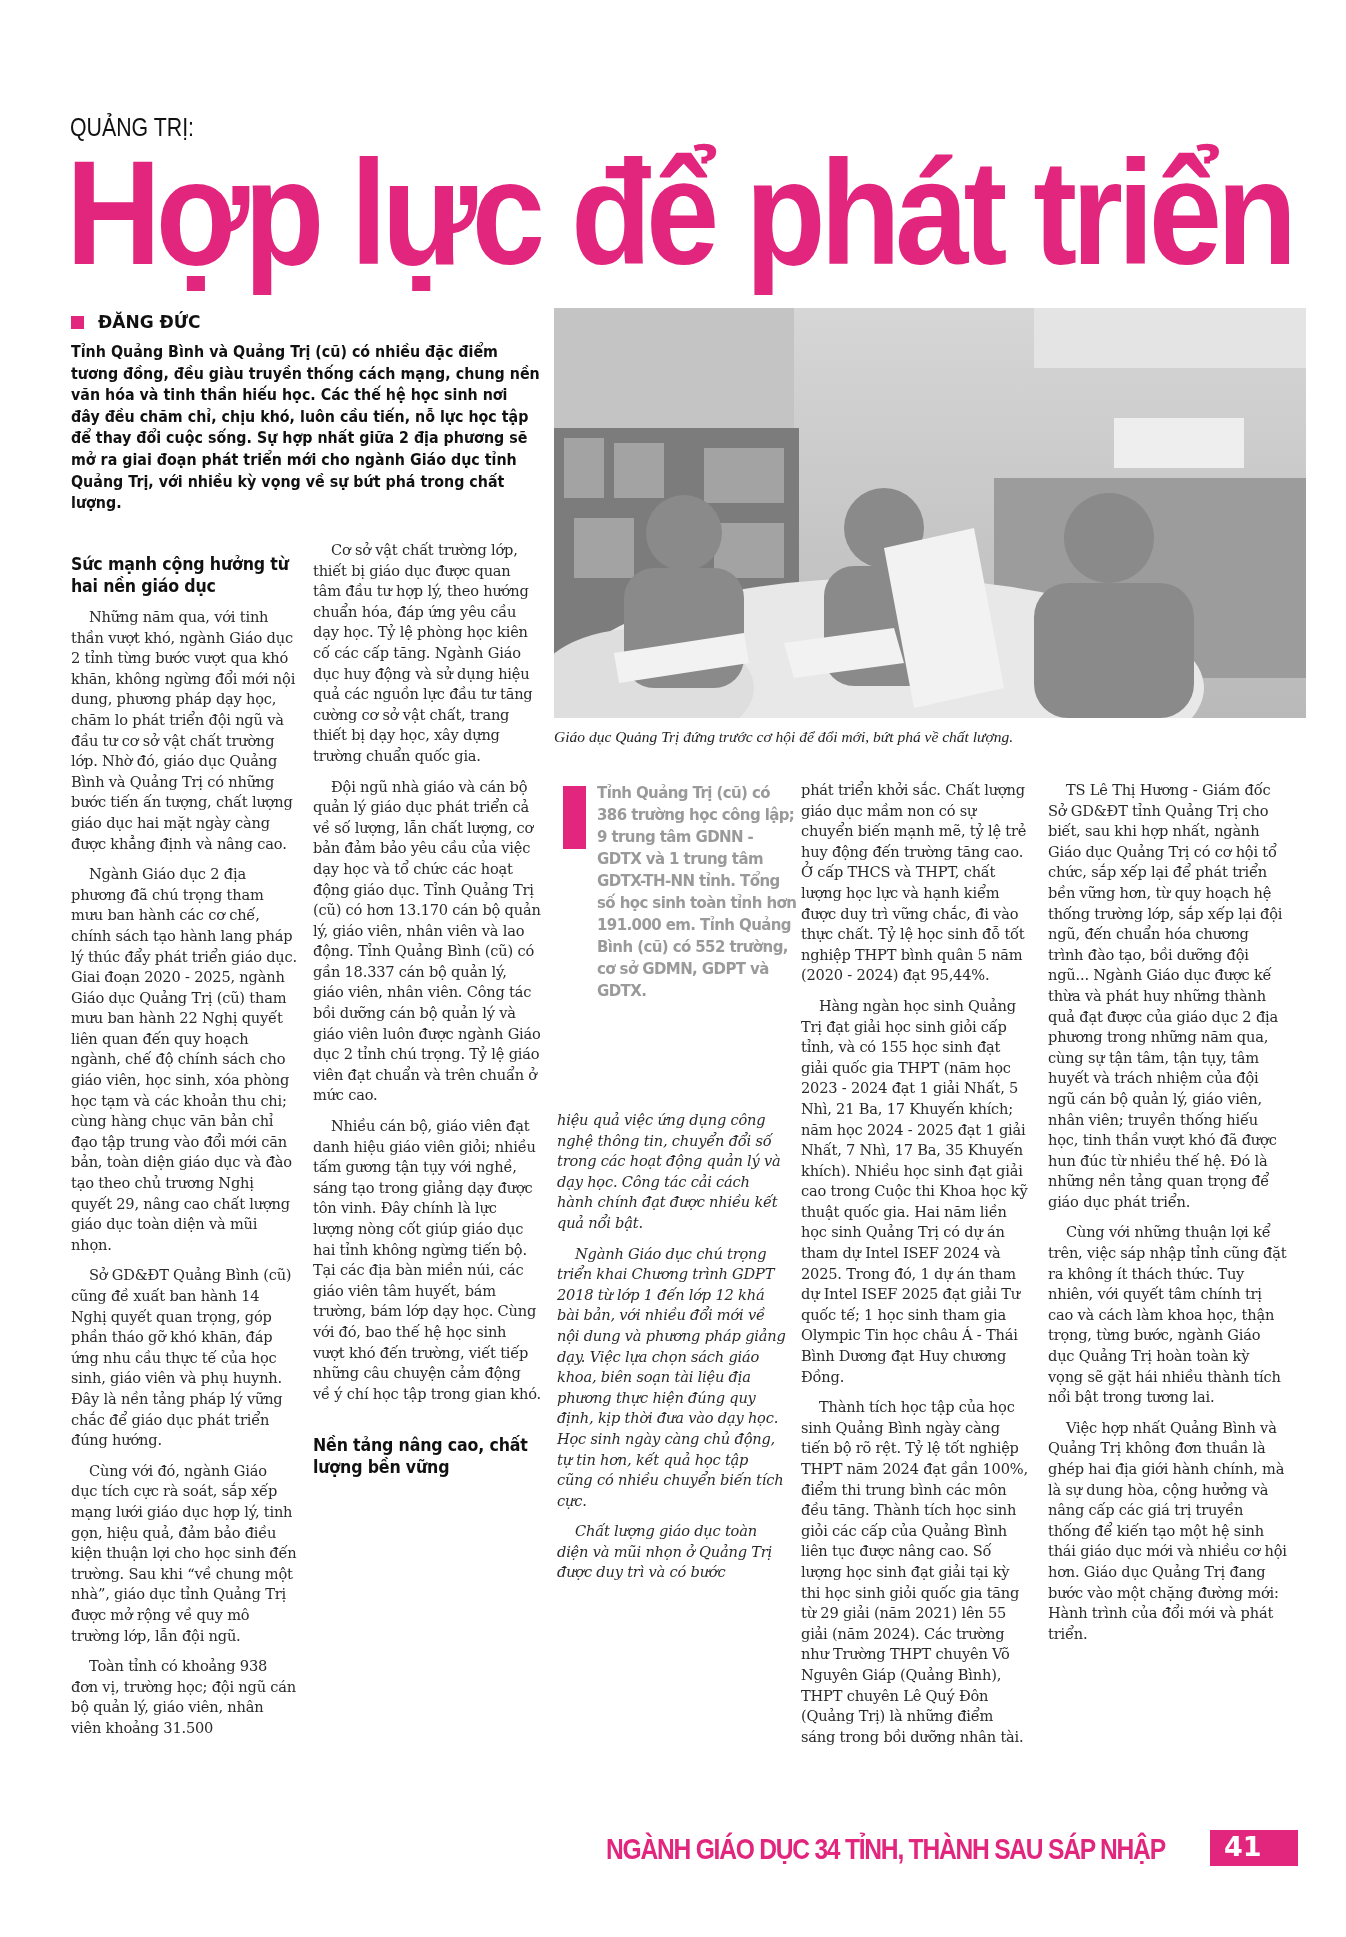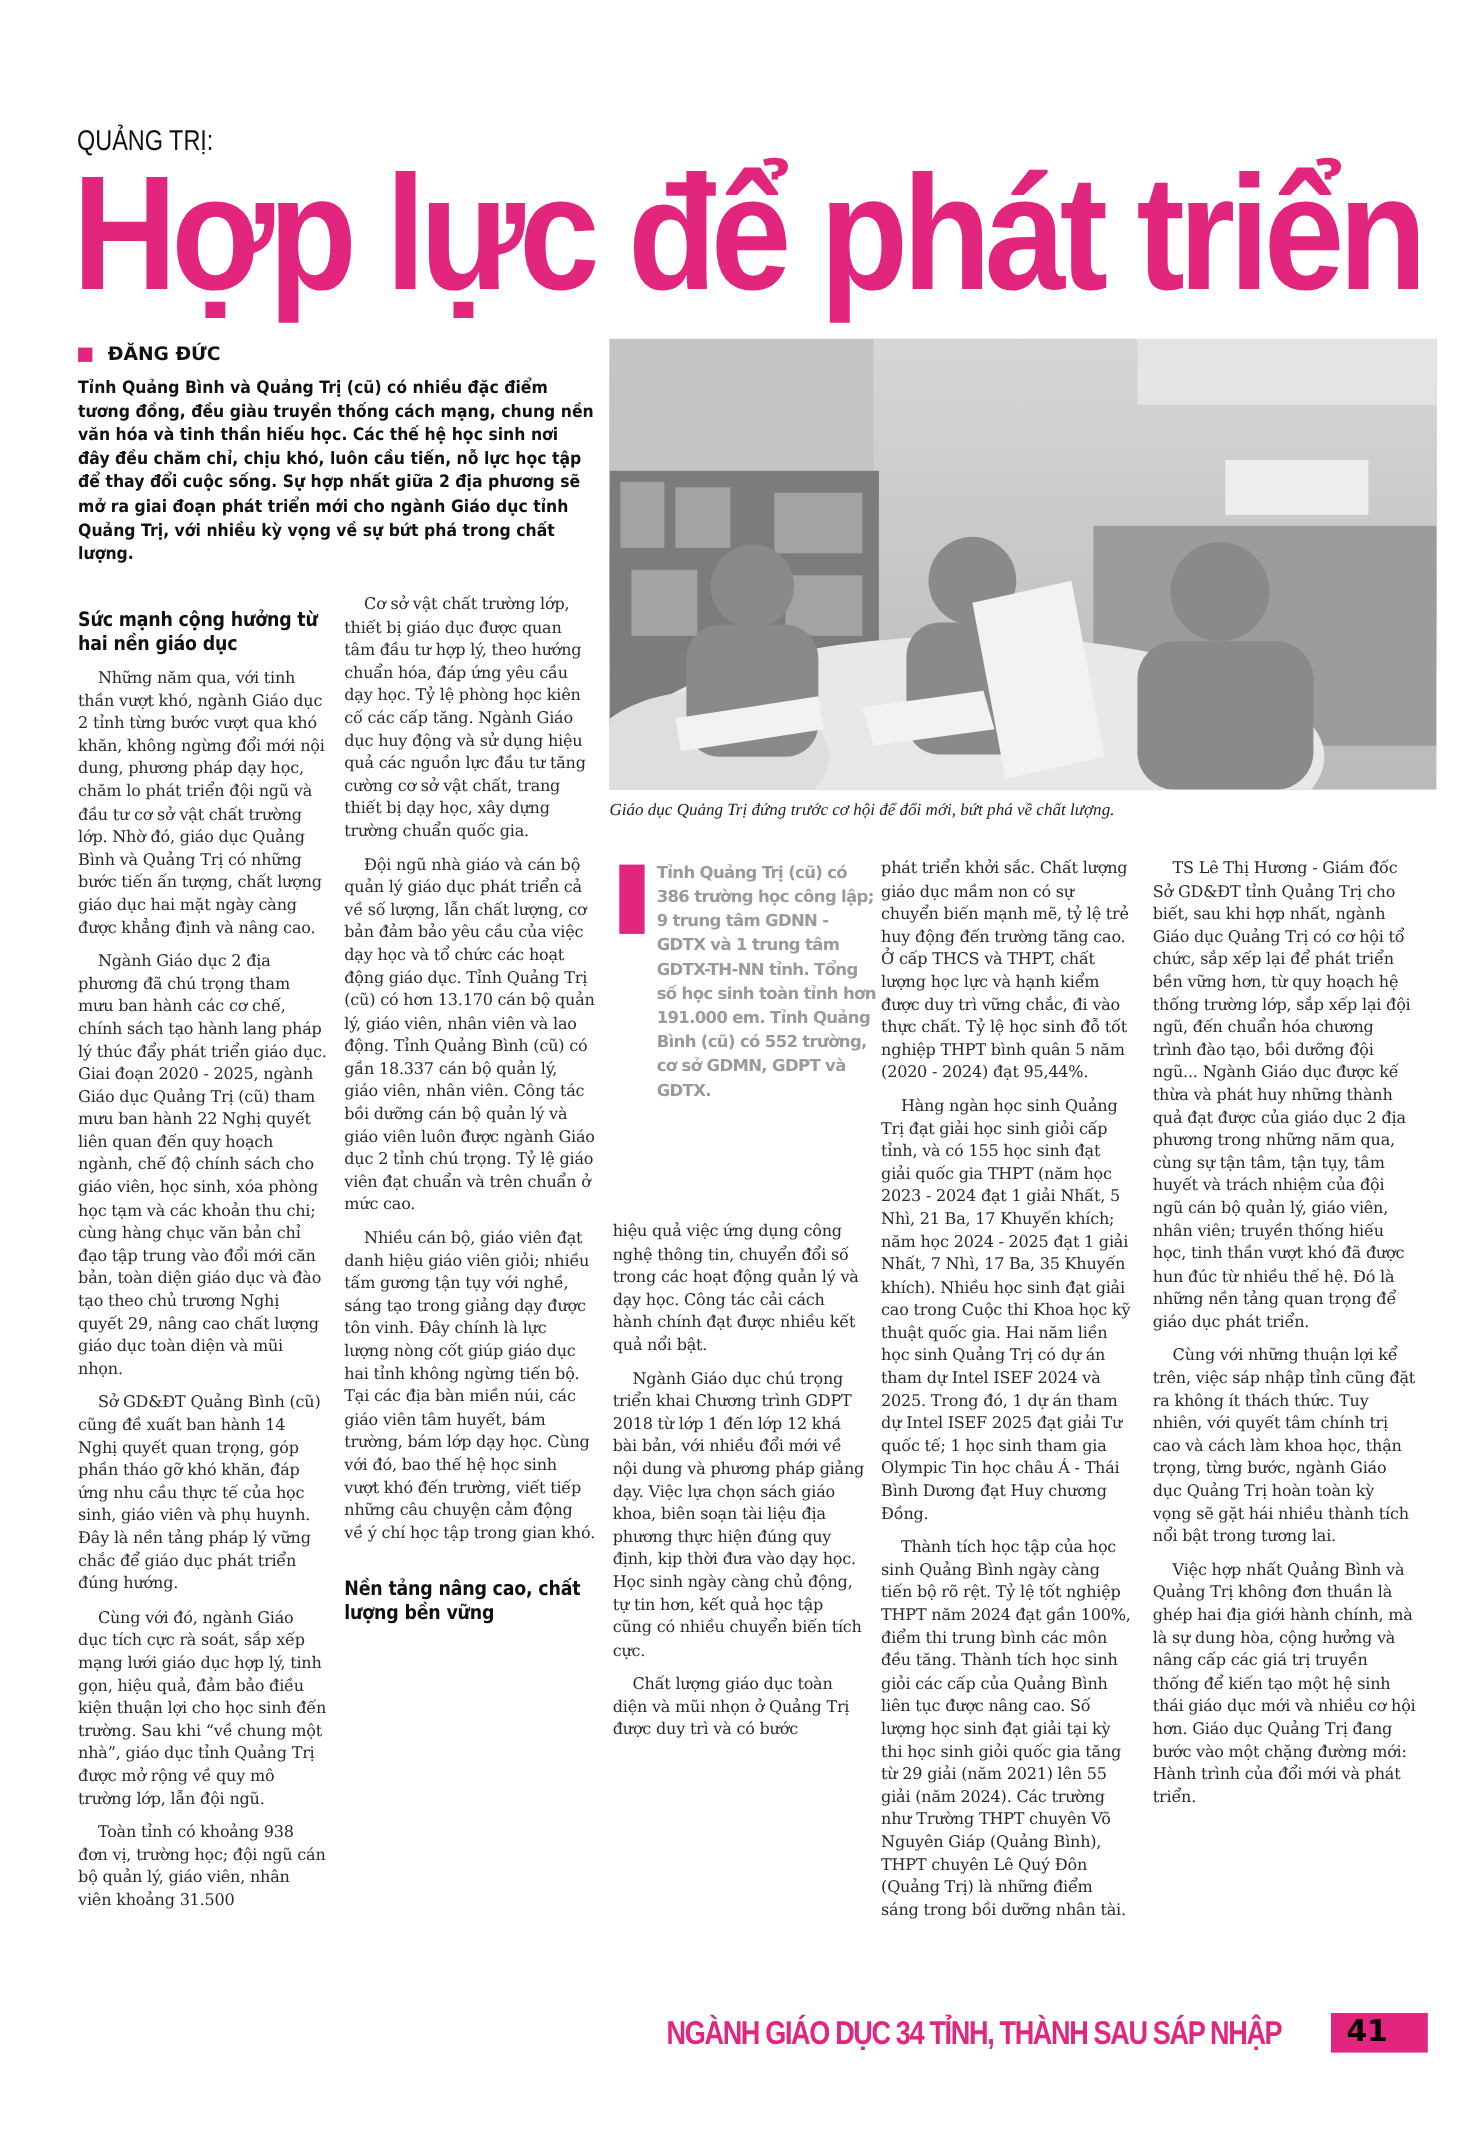--- a/index.html
+++ b/index.html
@@ -10,29 +10,29 @@
   .byline .sq { width: 13px; height: 13px; background: #e2267e; margin-right: 14px; }
   .lede { position: absolute; left: 71px; top: 342px; width: 470px; font-family: "DejaVu Sans", sans-serif; font-weight: 700; font-size: 15.5px; line-height: 21.6px; color: #111; transform: scaleX(0.92); transform-origin: left top; width: 510px; }
   .photo { position: absolute; left: 554px; top: 308px; width: 752px; height: 410px; overflow: hidden;
            background: linear-gradient(180deg, #c9c9c9 0%, #b7b7b7 30%, #8e8e8e 55%, #d9d9d9 75%, #e7e7e7 100%); }
   .caption { position: absolute; left: 554px; top: 728px; font-family: "Liberation Serif", serif; font-style: italic; font-size: 15.5px; color: #222; }
   .col { position: absolute; font-family: "DejaVu Serif", serif; font-size: 14.6px; line-height: 20.6px; color: #2a2a2a; letter-spacing: -0.2px; }
   .col p { margin: 0 0 10px 0; text-indent: 18px; }
   .col h3 { margin: 0 0 10px 0; font-family: "DejaVu Sans", sans-serif; font-weight: 700; font-size: 18px; line-height: 22px; color: #111; transform: scaleX(0.88); transform-origin: left top; width: 120%; }
   .c1 { left: 71px; top: 553px; width: 226px; }
   .c2 { left: 313px; top: 540px; width: 228px; }
-  .c3 { left: 557px; top: 1110px; width: 230px; }
+  .c3 { left: 557px; top: 1110px; width: 230px; font-style: italic; }
   .c4 { left: 801px; top: 780px; width: 230px; }
   .c5 { left: 1048px; top: 780px; width: 240px; }
   .pull { position: absolute; left: 557px; top: 782px; width: 230px; }
   .pull .bar { position: absolute; left: 6px; top: 4px; width: 23px; height: 63px; background: #e2267e; }
   .pull .txt { position: absolute; left: 40px; top: 0; width: 200px; font-family: "DejaVu Sans", sans-serif; font-weight: 700; font-size: 15px; line-height: 22px; color: #9a9a9a; letter-spacing: -0.6px; }
   .footer { position: absolute; left: 606px; top: 1832px; font-family: "Liberation Sans", sans-serif; font-weight: 700; font-size: 30px; color: #e2267e; letter-spacing: -1.5px; transform: scaleX(0.82); transform-origin: left top; white-space: nowrap; }
   .pagebox { position: absolute; left: 1210px; top: 1830px; width: 88px; height: 36px; background: #e2267e; }
-  .pagenum { position: absolute; left: 14px; top: 1px; font-family: "DejaVu Sans", sans-serif; font-weight: 700; font-size: 27px; color: #000000; }
+  .pagenum { position: absolute; left: 14px; top: 1px; font-family: "DejaVu Sans", sans-serif; font-weight: 700; font-size: 27px; color: #ffffff; }
 </style>
 </head>
 <body>
 
 <div class="kicker">QUẢNG TRỊ:</div>
 <div class="headline">Hợp lực để phát triển</div>
 
 <div class="byline">
   <span class="sq"></span>
   <span>ĐĂNG ĐỨC</span>

